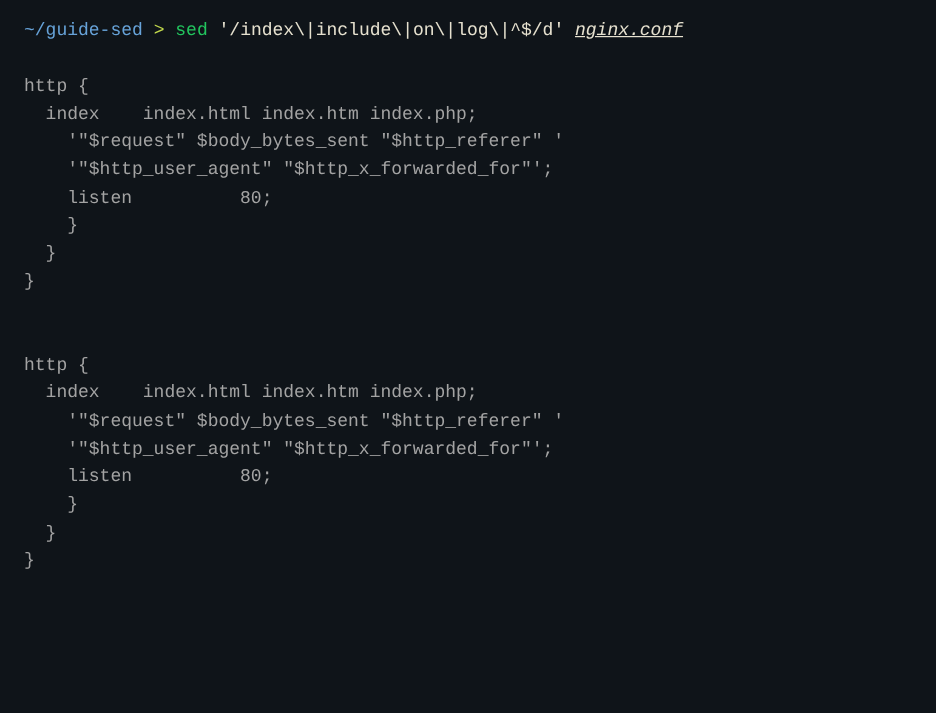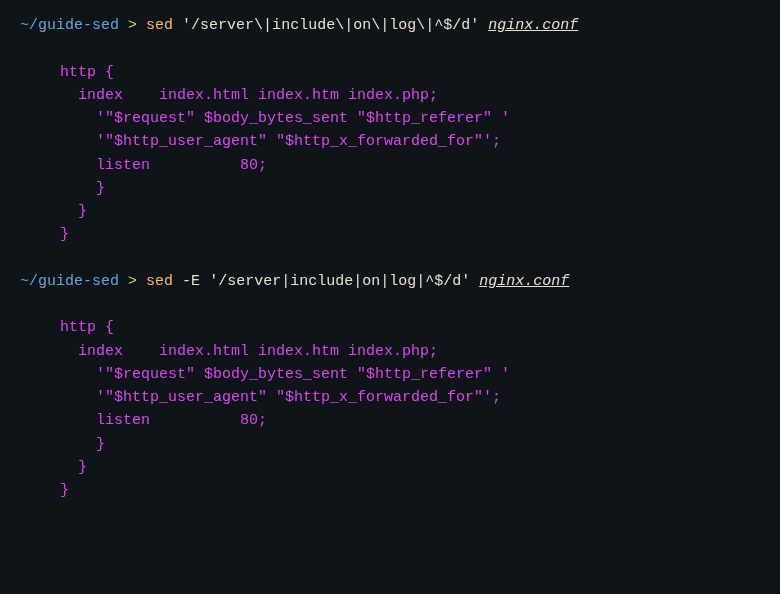--- a/index.html
+++ b/index.html
@@ -22,70 +22,68 @@
       white-space: pre;
     }
     .prompt-path {
       color: #67a3d9;
       text-align: right;
     }
     .prompt-arrow {
       color: #c2d94c;
     }
     .cmd {
-      color: #fdba74;
+      color: #22c55e;
     }
     .flag {
       color: #e6e1cf;
     }
     .argstr {
       color: #e6e1cf;
     }
     .filename {
       color: #e6e1cf;
       text-decoration: underline;
       font-style: italic;
     }
     .output {
-      color: #d946ef;
-      margin-left: 40px;
+      color: #a3a3a3;
     }
     .cursor {
       display: inline-block;
       width: 8px;
       height: 17px;
       border: 1px solid #e6e1cf;
       vertical-align: middle;
       margin-bottom: 2px;
     }
     .blank {
       height: 1.55em;
     }
   </style>
 </head>
 <body>
 
 <div>
 
-  <div class="line"><span class="prompt-path">~/guide-sed</span> <span class="prompt-arrow">&gt;</span> <span class="cmd">sed</span> <span class="argstr">'/server\|include\|on\|log\|^$/d'</span> <span class="filename">nginx.conf</span></div>
+  <div class="line"><span class="prompt-path">~/guide-sed</span> <span class="prompt-arrow">&gt;</span> <span class="cmd">sed</span> <span class="argstr">'/index\|include\|on\|log\|^$/d'</span> <span class="filename">nginx.conf</span></div>
 
   <div class="blank"></div>
 
   <div class="line output">http {</div>
   <div class="line output">  index    index.html index.htm index.php;</div>
   <div class="line output">    '"$request" $body_bytes_sent "$http_referer" '</div>
   <div class="line output">    '"$http_user_agent" "$http_x_forwarded_for"';</div>
   <div class="line output">    listen          80;</div>
   <div class="line output">    }</div>
   <div class="line output">  }</div>
   <div class="line output">}</div>
 
   <div class="blank"></div>
 
-  <div class="line"><span class="prompt-path">~/guide-sed</span> <span class="prompt-arrow">&gt;</span> <span class="cmd">sed</span> <span class="flag">-E</span> <span class="argstr">'/server|include|on|log|^$/d'</span> <span class="filename">nginx.conf</span></div>
 
   <div class="blank"></div>
 
   <div class="line output">http {</div>
   <div class="line output">  index    index.html index.htm index.php;</div>
   <div class="line output">    '"$request" $body_bytes_sent "$http_referer" '</div>
   <div class="line output">    '"$http_user_agent" "$http_x_forwarded_for"';</div>
   <div class="line output">    listen          80;</div>
   <div class="line output">    }</div>
   <div class="line output">  }</div>

